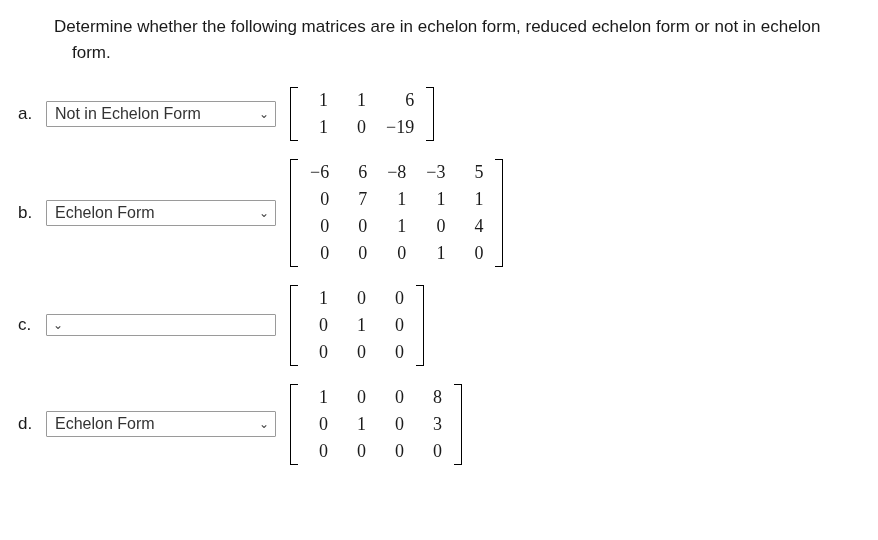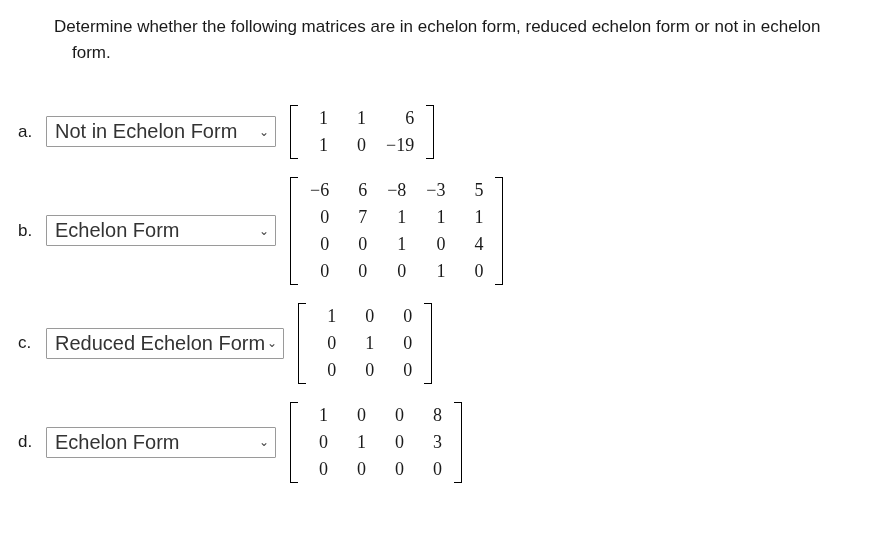--- a/index.html
+++ b/index.html
@@ -6,21 +6,21 @@
     font-family: Arial, sans-serif;
     margin: 0;
     padding: 14px 18px;
     background: #fff;
     font-size: 17px;
     color: #1a1a1a;
     width: 878px;
     box-sizing: border-box;
   }
   .instruction {
-    margin-bottom: 38px;
+    margin-bottom: 20px;
     line-height: 1.55;
     padding-left: 54px;
     text-indent: -18px;
   }
   .row {
     display: flex;
     align-items: center;
     margin-bottom: 18px;
   }
   .label {
@@ -33,21 +33,21 @@
     background: #fff;
     padding: 3px 4px;
     margin-right: 14px;
     min-width: 230px;
     display: flex;
     align-items: center;
     justify-content: space-between;
     box-sizing: border-box;
   }
   .select-value {
-    font-size: 20px;
+    font-size: 16px;
     color: #333;
     padding-left: 4px;
   }
   .chev {
     font-size: 12px;
     color: #444;
     padding: 0 2px;
   }
   .matrix {
     display: flex;
@@ -123,21 +123,20 @@
           <div class="cell">0</div>
           <div class="cell">1</div>
           <div class="cell">0</div>
         </div>
         <div class="rbr"></div>
       </div>
     </div>
     <div class="row">
       <div class="label">c.</div>
       <div class="select-wrap">
-        <span class="select-value">Reduced Echelon Form</span>
         <span class="chev">⌄</span>
       </div>
       <div class="matrix">
         <div class="lbr"></div>
         <div class="mgrid" style="grid-template-columns: repeat(3, auto);">
           <div class="cell">1</div>
           <div class="cell">0</div>
           <div class="cell">0</div>
           <div class="cell">0</div>
           <div class="cell">1</div>

